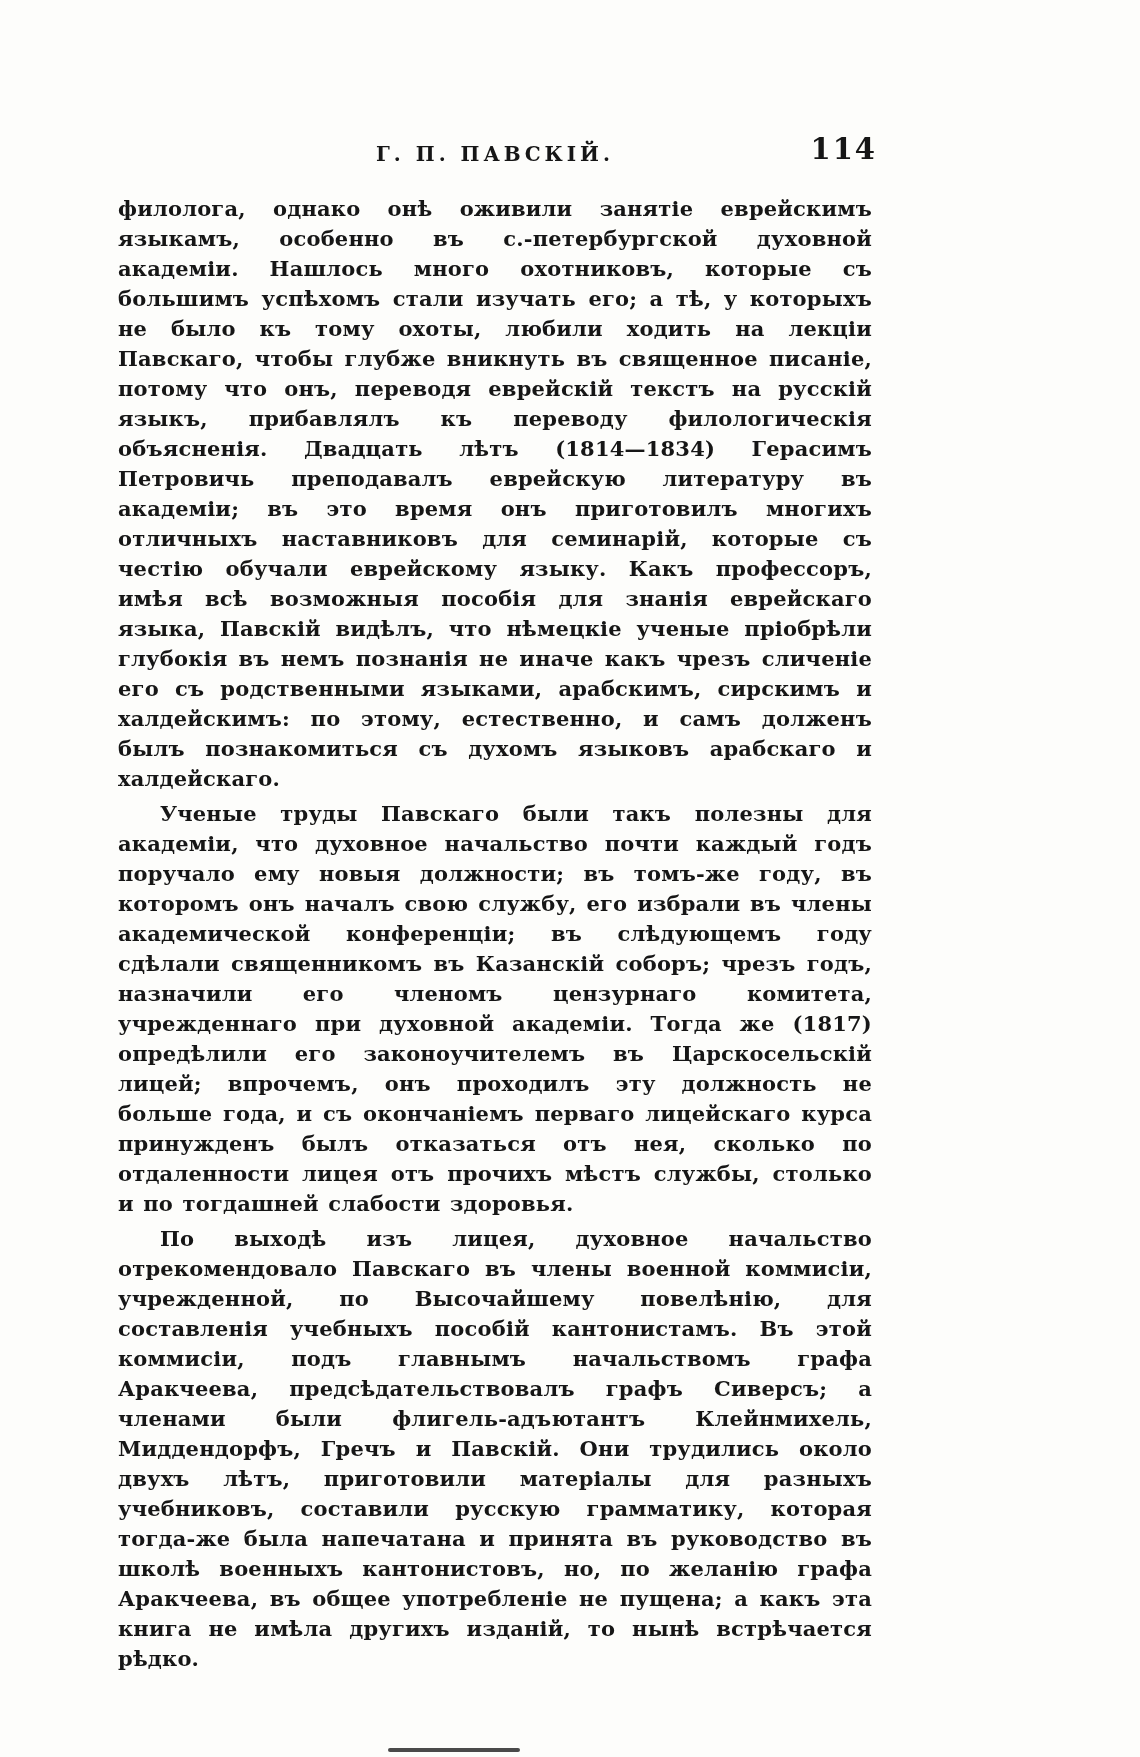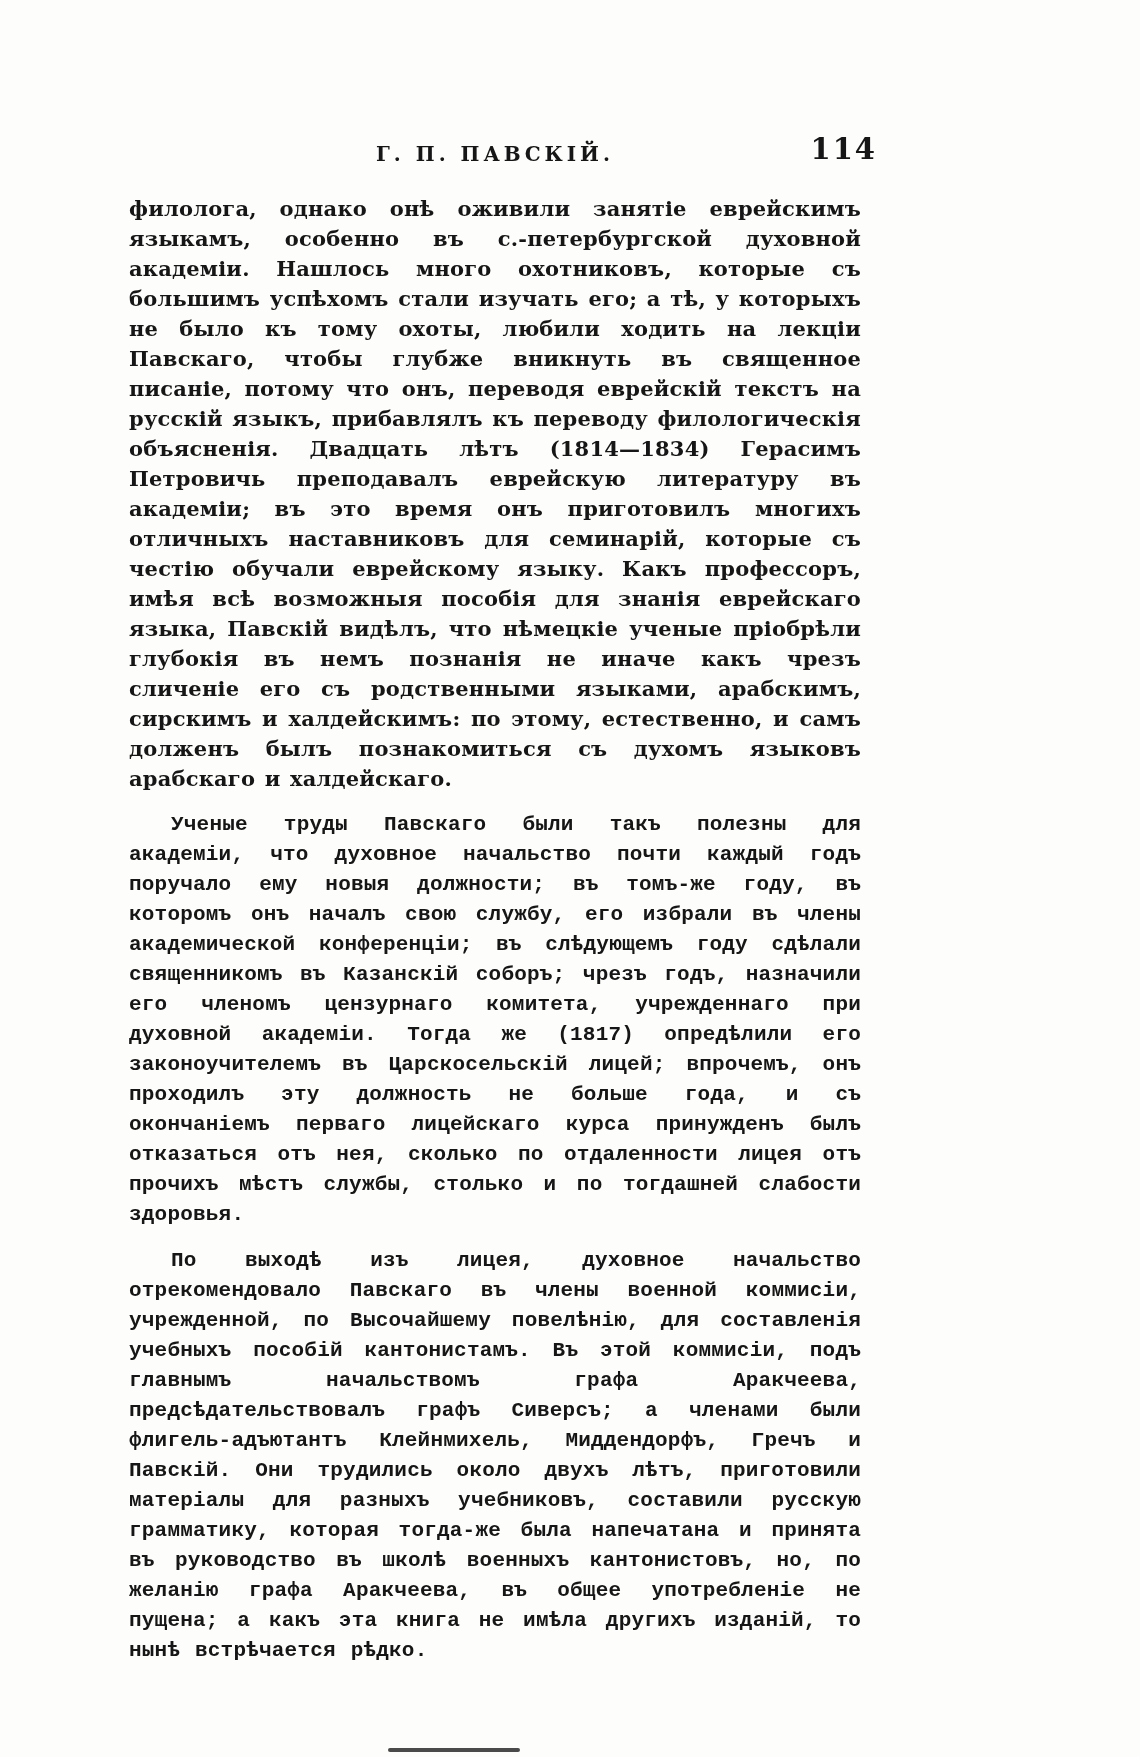--- a/index.html
+++ b/index.html
@@ -40,31 +40,30 @@
   }
   .page-number {
     position: absolute;
     right: 0;
     top: -6px;
     font-size: 29px;
     font-weight: 700;
     letter-spacing: 2px;
   }
   .body-text p.para {
-    margin: 16px;
+    margin: 5px;
     font-size: 21px;
     line-height: 30px;
     font-weight: 700;
     text-align: justify;
     word-spacing: 2px;
     letter-spacing: 0.2px;
   }
   .body-text p.para.indented {
     text-indent: 42px;
-    font-family: Liberation Mono, monospace;
   }
   .scan-artifact {
     position: absolute;
     left: 388px;
     top: 1748px;
     width: 132px;
     height: 4px;
     background: #2a2a2a;
     border-radius: 2px;
     opacity: 0.85;

